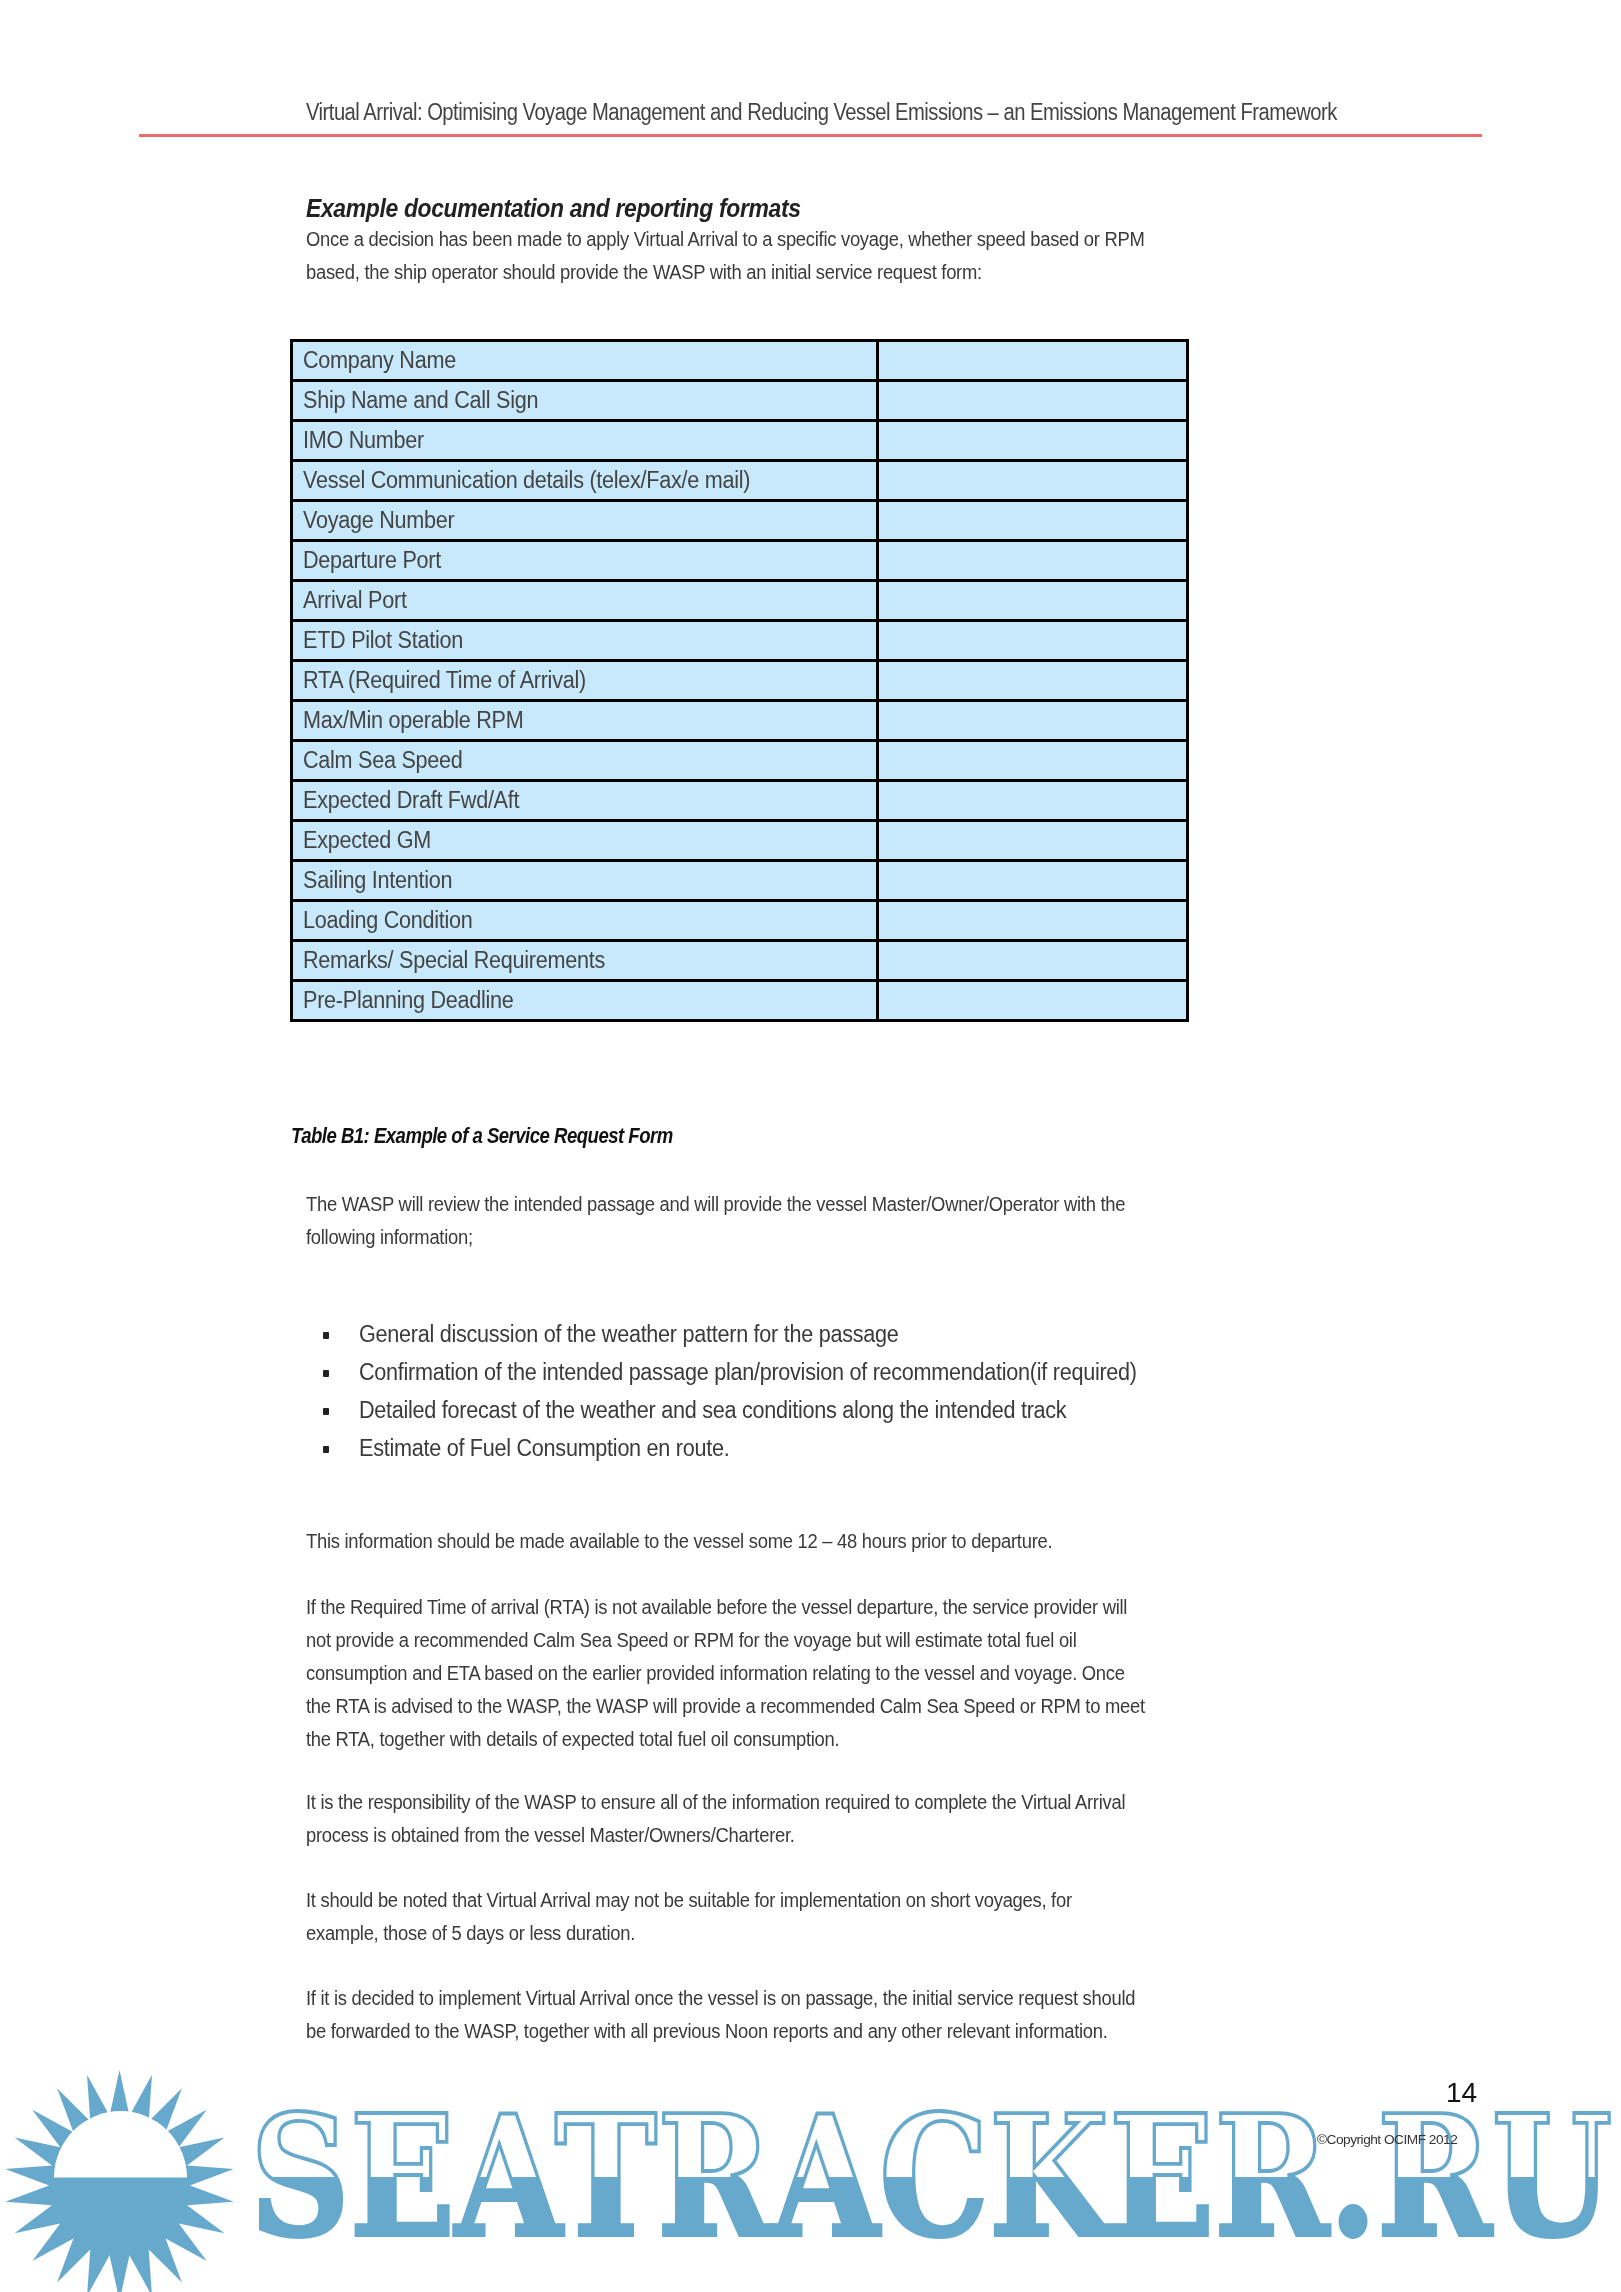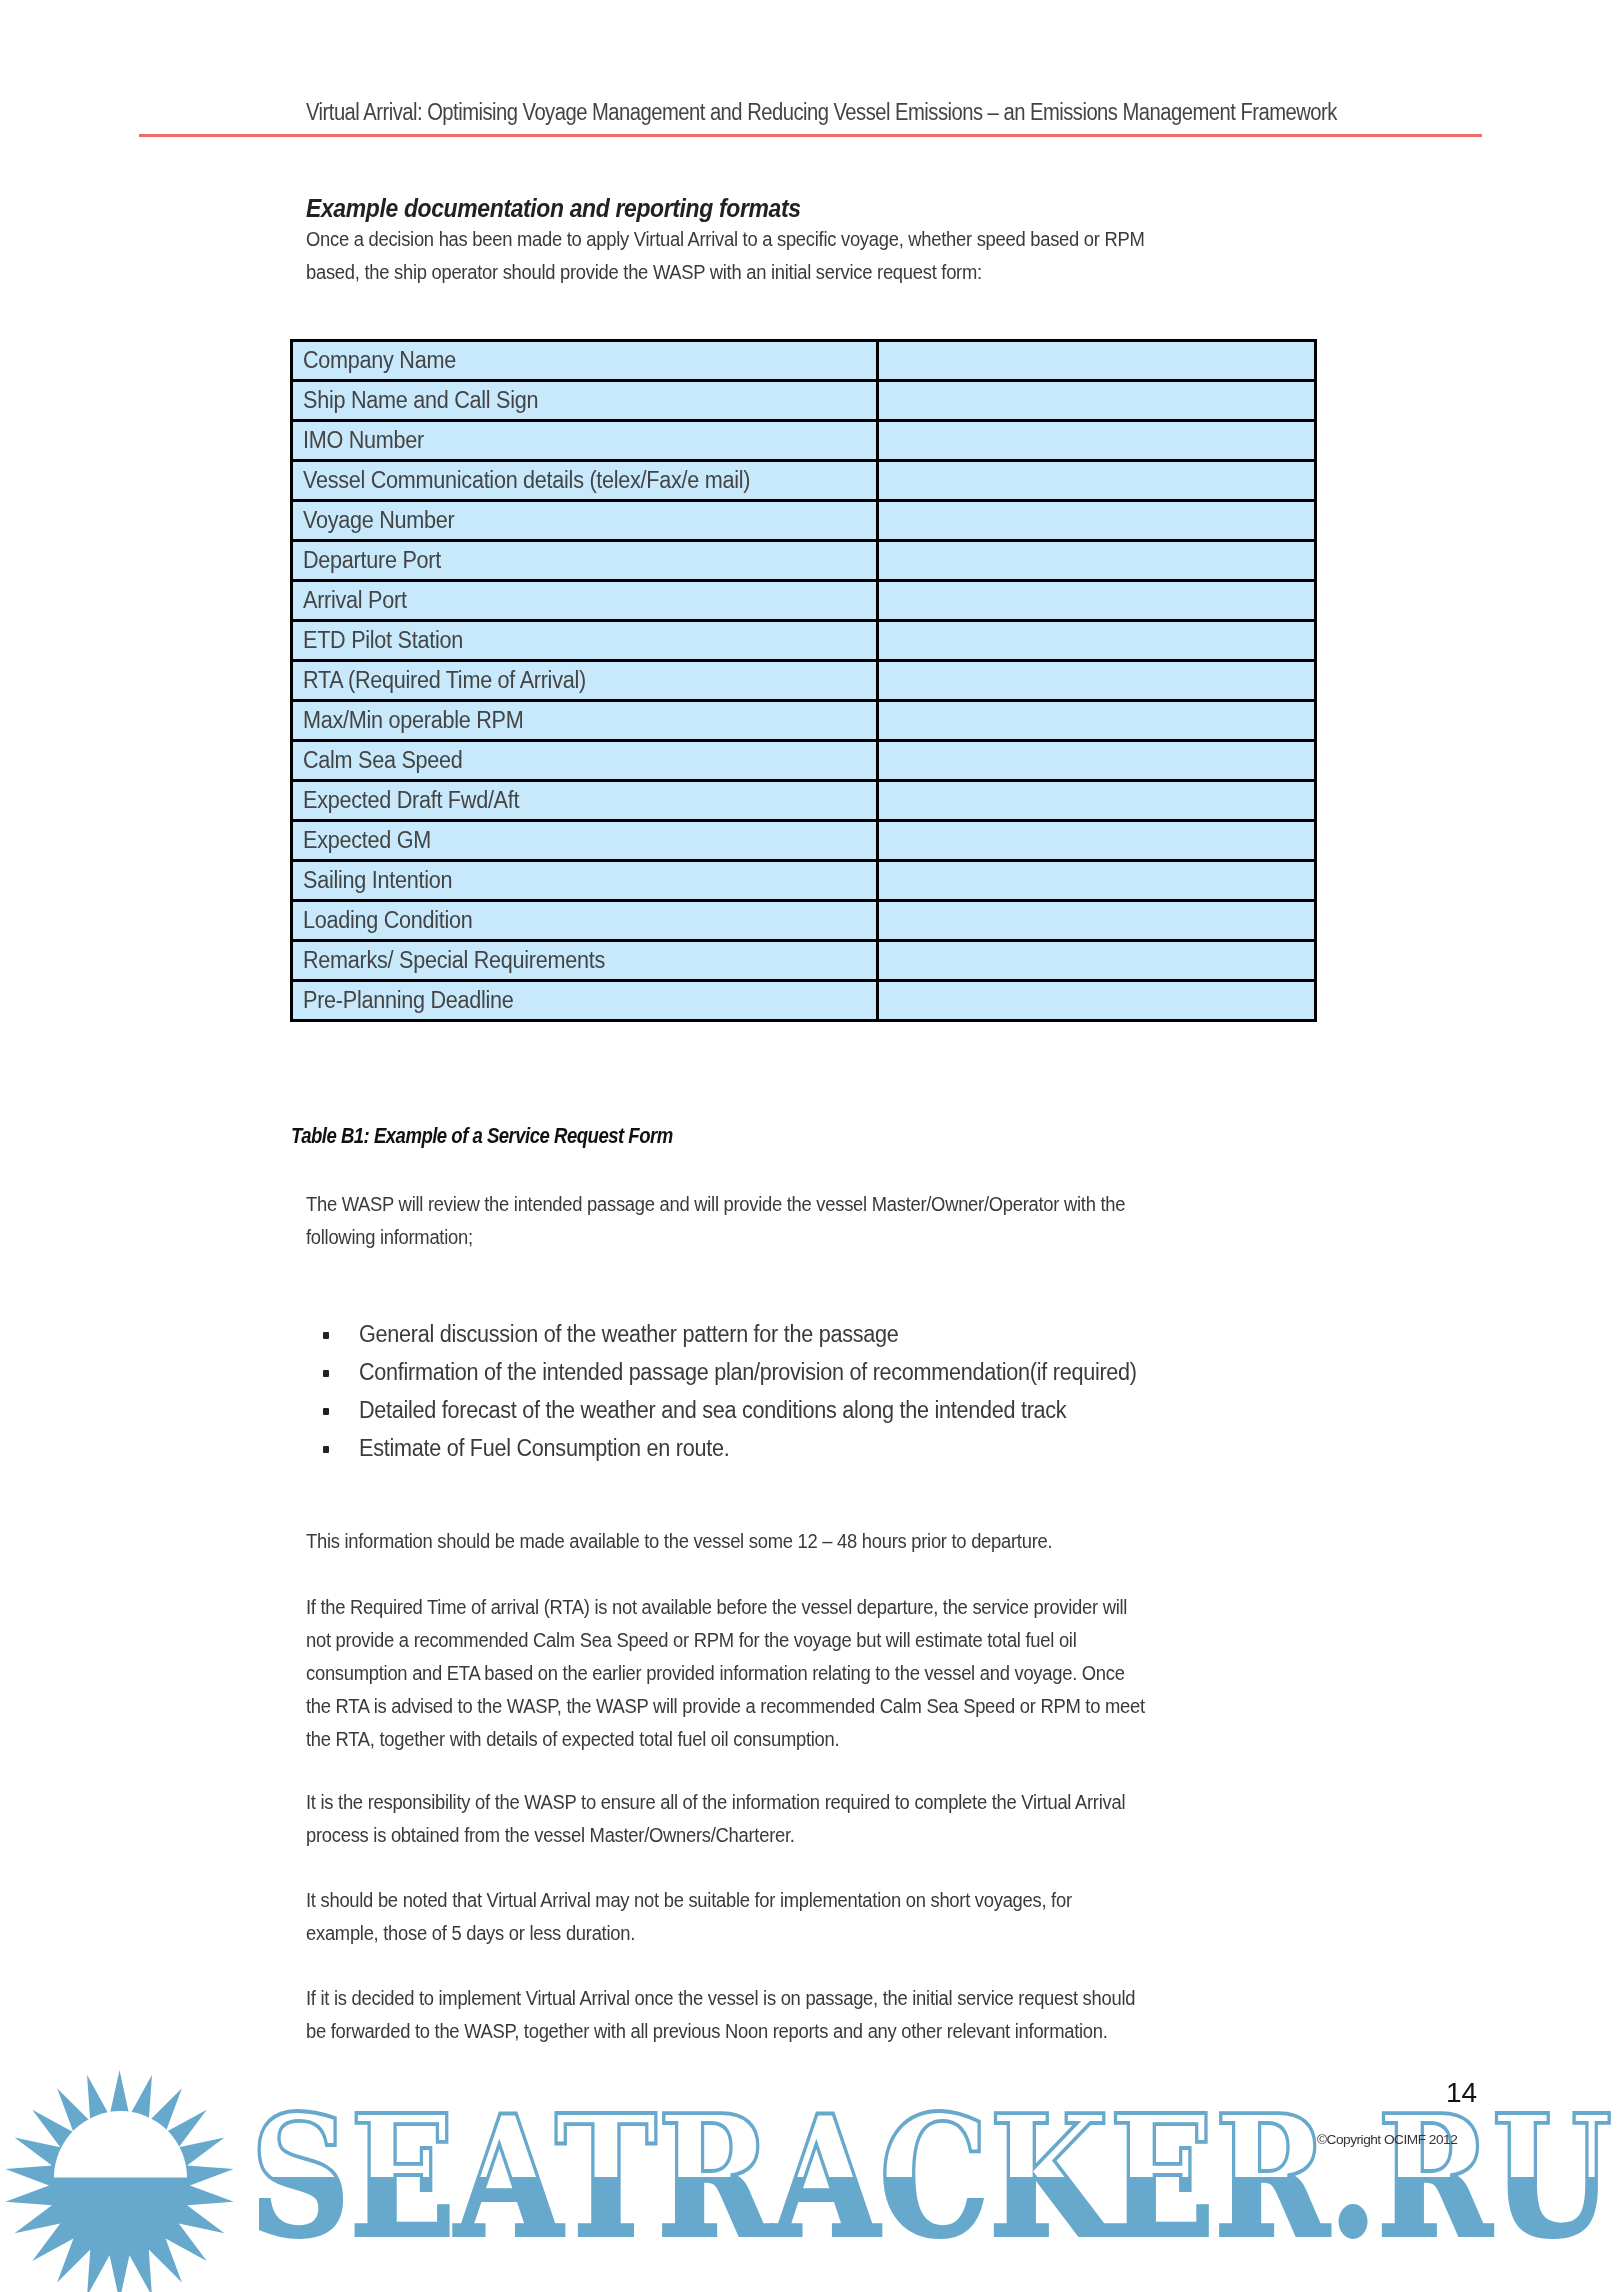--- a/index.html
+++ b/index.html
@@ -6,21 +6,21 @@
   body { width: 1621px; height: 2293px; position: relative; overflow: hidden;
          font-family: "Liberation Sans", sans-serif; color: #3a3a3a; }
   .header-title { position: absolute; left: 306px; top: 99px; font-size: 23.5px; color: #444;
                   letter-spacing: -0.6px; transform: scaleX(0.86); transform-origin: left top; white-space: nowrap; }
   .header-rule { position: absolute; left: 139px; top: 134px; width: 1343px; height: 2.9px; background: #ec6b6b; }
   .section-heading { position: absolute; left: 306px; top: 194px; font-size: 25.5px; font-style: italic; font-weight: bold;
                      color: #222; letter-spacing: -0.4px; transform: scaleX(0.9); transform-origin: left top; white-space: nowrap; }
   .para { position: absolute; left: 306px; width: 1206px; font-size: 20px; line-height: 33px; color: #3a3a3a;
           letter-spacing: -0.3px; }
   .para span { display: block; white-space: nowrap; transform: scaleX(0.92); transform-origin: left top; }
-  table.form { position: absolute; left: 290px; top: 339px; width: 1027px; border-collapse: collapse; }
+  table.form { position: absolute; left: 290px; top: 339px; width: 899px; border-collapse: collapse; }
   table.form td { border: 3.9px solid #000; background: #c7e9fb; height: 37px; padding: 0 9.8px; font-size: 23.5px;
                   color: #444; white-space: nowrap; letter-spacing: -0.3px; }
   table.form td.label { width: 563px; }
   table.form td.label span { display: inline-block; transform: scaleX(0.92); transform-origin: left center; }
   .caption { position: absolute; left: 291px; top: 1123px; font-size: 21.6px; font-style: italic; font-weight: bold;
              color: #111; letter-spacing: -0.6px; transform: scaleX(0.86); transform-origin: left top; white-space: nowrap; }
   ul.bullets { position: absolute; left: 306px; top: 1308px; margin: 10px; padding: 0; list-style: none; }
   ul.bullets li { position: relative; height: 38px; font-size: 23.5px; line-height: 33px; padding-left: 43px; color: #3a3a3a;
                   letter-spacing: -0.3px; white-space: nowrap; }
   ul.bullets li .dot { position: absolute; left: 6.9px; top: 13.7px; width: 5.9px; height: 6.9px; background: #222; border-radius: 1px; }

